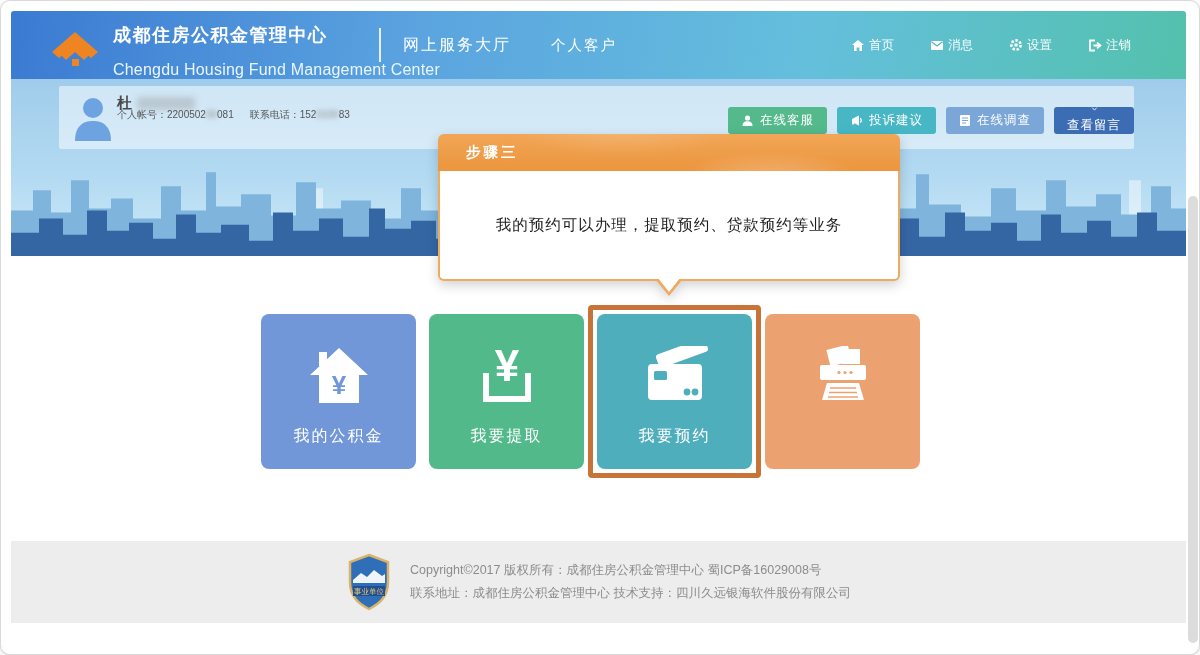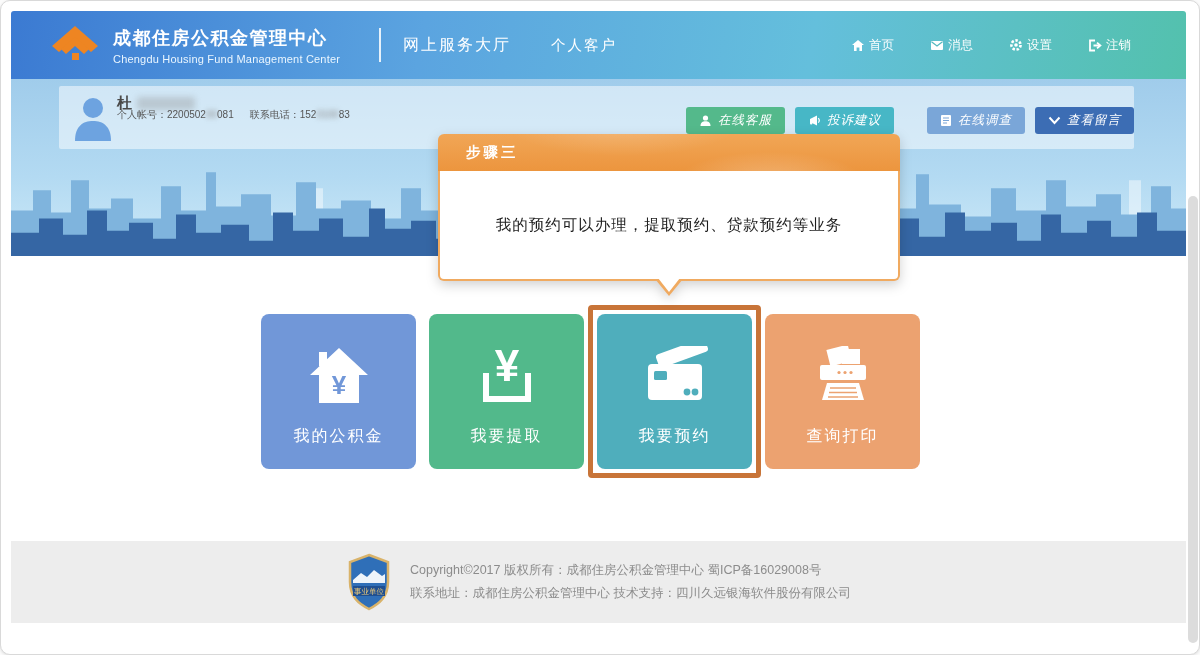--- a/index.html
+++ b/index.html
@@ -9,21 +9,21 @@
            box-shadow:0 1px 3px rgba(0,0,0,.12); }
   .content { position:absolute; left:10px; top:10px; width:1175px; height:638px;
              overflow:hidden; border-radius:3px; background:#fff; }
 
   
   .topbar { position:relative; height:68px;
     background:linear-gradient(100deg,#3b7ad2 0%,#5ba4e0 35%,#64bfdc 68%,#53c1ad 100%); }
   .brand { position:absolute; left:38px; top:12px; display:flex; align-items:center; }
   .brand-logo { width:52px; height:44px; margin-right:12px; }
   .brand-cn { color:#fff; font-size:18px; font-weight:bold; letter-spacing:1.5px; }
-  .brand-en { color:#eaf6ff; font-size:11px; margin-top:3px; letter-spacing:.2px; }
+  .brand-en { color:#eaf6ff; font-size:16px; margin-top:14px; letter-spacing:.2px; }
   .portal { position:absolute; left:368px; top:16px; display:flex; align-items:center; height:36px; }
   .portal-divider { width:2px; height:34px; background:rgba(255,255,255,.85); margin-right:22px; }
   .portal-name { color:#fff; font-size:16px; letter-spacing:2px; margin-right:40px; }
   .portal-cust { color:#fff; font-size:14.5px; letter-spacing:2px; }
   .topnav { position:absolute; right:55px; top:0; height:68px; display:flex; align-items:center; gap:36px; }
   .topnav-item { display:flex; align-items:center; gap:4px; color:rgba(255,255,255,.96);
                  font-size:12.5px; cursor:pointer; }
   .topnav-item svg { display:block; }
 
   
@@ -36,23 +36,23 @@
   .user-name-row { position:absolute; left:58px; top:8px; display:flex; align-items:center; }
   .user-name { font-size:15px; font-weight:bold; color:#4a4a4a; }
   .blur-box { display:inline-block; width:58px; height:13px; margin-left:5px;
     background:rgba(140,140,140,.35); filter:blur(3px); border-radius:2px; }
   .user-detail-row { position:absolute; left:58px; top:22px; font-size:10px; color:#555; }
   .blur-digits { filter:blur(2.5px); color:#8a8a8a; }
   .detail-gap { display:inline-block; width:16px; }
   .banner-buttons { position:absolute; top:28px; right:52px; display:flex; gap:10px; }
   .bbtn { height:27px; display:flex; align-items:center; gap:6px; padding:0 13px;
     border:none; border-radius:3px; color:#fff; font-size:12.5px; letter-spacing:1px;
-    cursor:pointer; font-family:inherit;font-style:italic; }
+    cursor:pointer; font-family:inherit; }
   .bbtn-1 { background:#54b98b; } .bbtn-2 { background:#47b7c6; }
-  .bbtn-3 { background:#7aa6d8;margin-left:23px; } .bbtn-4 { background:#3c6db4; }
+  .bbtn-3 { background:#7aa6d8; } .bbtn-4 { background:#3c6db4;flex-direction:column; }
 
   
   .main { position:relative; height:285px; background:#fff; }
   .tile { position:absolute; top:58px; width:155px; height:155px; border-radius:8px;
     cursor:pointer; }
   .tile-icon { position:absolute; left:0; right:0; top:22px; height:78px;
     display:flex; align-items:center; justify-content:center; }
   .tile-label { position:absolute; left:0; right:0; bottom:22px; text-align:center;
     color:#fff; font-size:16px; letter-spacing:2px; }
   .tile-1 { left:250px; background:#7197d8; }
@@ -244,21 +244,20 @@
             <rect x="16" y="1" width="22" height="17" fill="#fff" transform="rotate(-14 27 9)"></rect>
             <rect x="30" y="3" width="18" height="15" fill="#fff"></rect>
             <rect x="8" y="19" width="46" height="15" rx="2" fill="#fff"></rect>
             <circle cx="27" cy="26.5" r="1.6" fill="#eca270"></circle>
             <circle cx="33" cy="26.5" r="1.6" fill="#eca270"></circle>
             <circle cx="39" cy="26.5" r="1.6" fill="#eca270"></circle>
             <path d="M15 37 L47 37 L52 54 L10 54 Z" fill="#fff"></path>
             <path d="M18 42 H44 M17 46.5 H45 M16 51 H46" stroke="#eca270" stroke-width="1.6"></path>
           </svg>
         </span>
-        <span class="tile-label">查询打印</span>
       </div>
     </div>
 
     <div class="tooltip">
       <div class="tooltip-header">步骤三</div>
       <div class="tooltip-body">
         <span>我的预约可以办理，提取预约、贷款预约等业务</span>
         <div class="tooltip-arrow-outer"></div>
         <div class="tooltip-arrow-inner"></div>
       </div>

